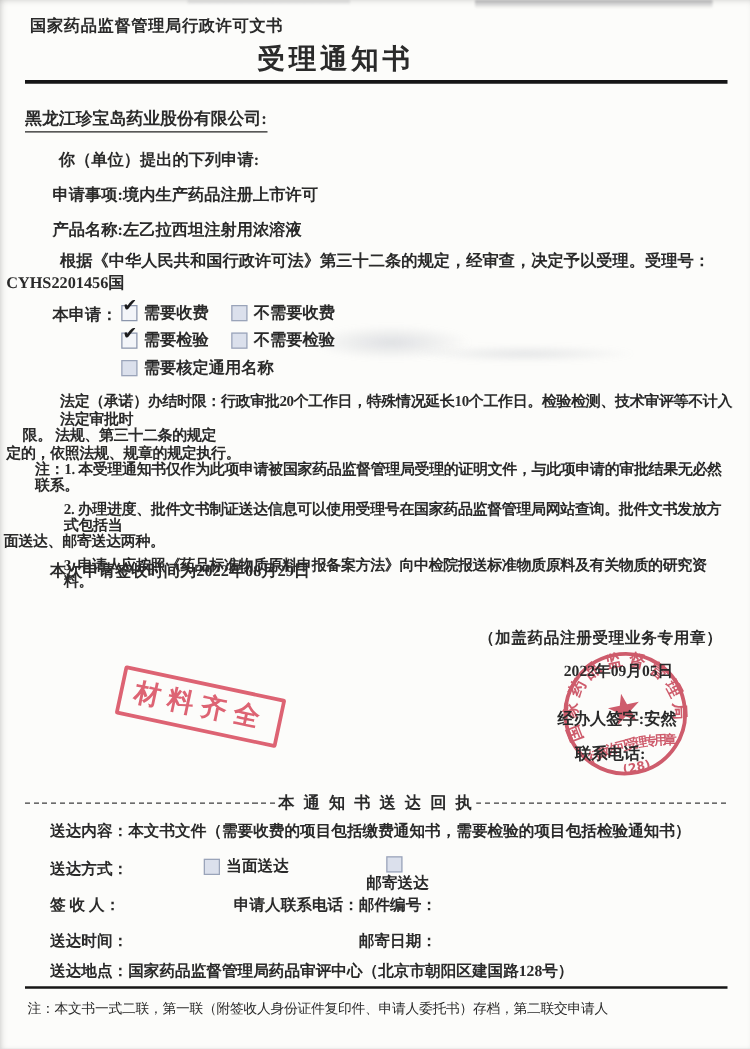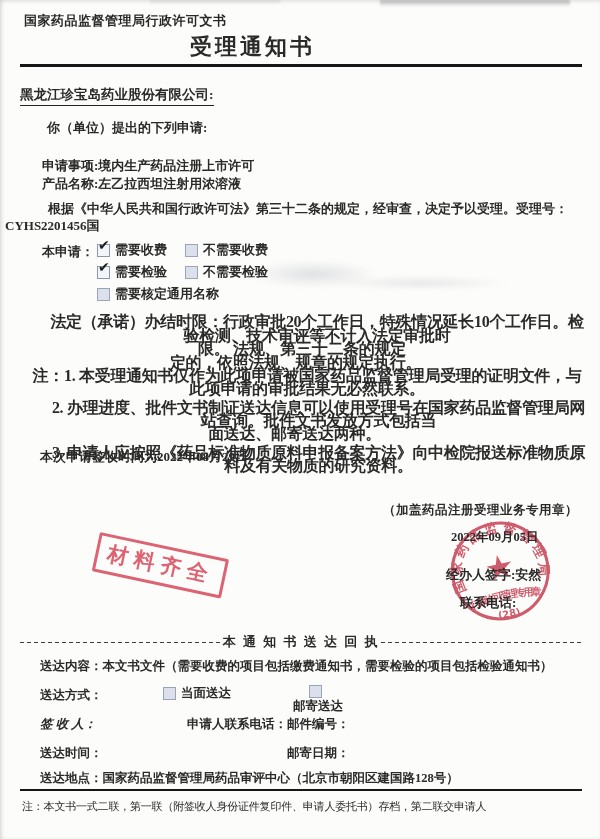--- a/index.html
+++ b/index.html
@@ -6,42 +6,42 @@
   .page{
     position:relative;width:600px;height:839px;margin:0 auto;
     background:#fcfcfa;overflow:hidden;
     font-family:"Liberation Serif","DejaVu Serif",serif;
     color:#2a2a2a;
     box-shadow:inset 3px 0 5px -2px rgba(0,0,0,.16), inset 0 3px 5px -2px rgba(0,0,0,.10);
   }
   .abs{position:absolute;}
   
   .doc-class{left:24px;top:12px;font-size:13px;font-weight:700;letter-spacing:.5px;}
-  .title{left:0;top:32px;width:505px;text-align:center;font-size:22px;font-weight:700;letter-spacing:3px;}
+  .title{left:16px;top:32px;width:505px;text-align:center;font-size:22px;font-weight:700;letter-spacing:3px;}
   .rule{left:20px;width:562px;height:3px;background:#161616;}
   .rule1{top:64px;}
   .rule2{top:789px;height:2px;}
   .company{left:20px;top:86px;font-size:13.5px;font-weight:700;border-bottom:1.5px solid #222;padding-bottom:1px;}
   
   .t{font-size:13px;font-weight:600;}
   .intro{left:47px;top:119px;}
   .field{left:42px;}
-  .f1{top:147px;margin-top:10px;}
+  .f1{top:147px;}
   .f2{top:175px;}
   .decision{left:20px;top:201px;width:568px;font-size:13px;font-weight:600;line-height:15px;}
   .decision .l1{margin-left:28px;}
   .decision .l2{margin-left:-15px;margin-top:2px;font-family:"Liberation Serif","DejaVu Serif",serif;}
   .apply-label{left:42px;top:243px;font-size:13px;font-weight:700;}
   .cb-rows{left:97px;top:241px;}
   .cb-row{height:22px;white-space:nowrap;}
   .cb{display:inline-flex;align-items:center;margin-right:14px;font-size:13px;font-weight:600;cursor:default;}
   .cb .box{width:11px;height:11px;border:1px solid #9aa4b9;background:#dbe0ec;position:relative;margin-right:5px;flex:none;}
   .cb.checked .box{background:#f3f5f9;border-color:#8c96ac;}
   .cb.checked .box::after{content:"\2714";position:absolute;top:-7px;left:0;font-size:14px;line-height:14px;color:#1d1d1d;font-weight:700;font-family:"DejaVu Sans",sans-serif;}
-  .para{left:20px;width:566px;font-size:16px;font-weight:600;letter-spacing:-.3px;line-height:13.5px;text-align:center;}
+  .para{left:20px;width:566px;font-size:12px;font-weight:600;letter-spacing:-.3px;line-height:13.5px;}
   .timelimit{top:315px;}
   .timelimit .l1{margin-left:28px;}
   .timelimit .l2{margin-left:-2px;}
   .timelimit .l3{margin-left:-15px;}
   .notes{top:369px;line-height:13px;}
   .notes .n1{margin-left:8px;}
   .notes .n2{margin-left:31px;margin-top:6px;}
   .notes .n3{margin-left:-17px;}
   .notes .n4{margin-left:31px;margin-top:6px;}
   .signtime{left:40px;top:448px;font-size:13px;font-weight:600;}
@@ -61,21 +61,21 @@
   .divider{left:20px;top:633px;width:562px;display:flex;align-items:center;}
   .divider .dash{flex:1;height:1px;background:repeating-linear-gradient(90deg,#3d3d3d 0 4px,transparent 4px 7px);}
   .divider .dtitle{font-size:13px;font-weight:700;padding:0 2px;letter-spacing:2px;}
   .r-label{font-size:12.5px;font-weight:700;}
   .r-val{font-size:12.5px;font-weight:600;}
   .row-content{left:40px;top:656px;width:545px;}
   .row-method-label{left:40px;top:687px;}
   .opt1{left:163px;top:685px;}
   .opt2{left:293px;top:685px;flex-direction:column;}
   .cb.small{font-size:12.5px;font-weight:700;}
-  .row-signer{left:40px;top:716px;font-style:italic;}
+  .row-signer{left:40px;top:716px;}
   .lbl-appphone{left:147px;top:716px;margin-left:40px;}
   .lbl-mailno{left:287px;top:716px;}
   .row-time{left:40px;top:745px;}
   .lbl-maildate{left:287px;top:745px;}
   .row-addr{left:40px;top:768px;width:545px;}
   .footer-note{left:22px;top:799px;font-size:11px;font-weight:400;letter-spacing:-.2px;}
   
   .smudge-top{left:380px;top:0;width:190px;height:7px;background:linear-gradient(to bottom,rgba(85,85,92,.4),transparent);filter:blur(1px);}
   .smudge-top2{left:150px;top:0;width:130px;height:4px;background:linear-gradient(to bottom,rgba(85,85,92,.18),transparent);filter:blur(1px);}
   .bleed1{left:248px;top:260px;width:130px;height:28px;background:radial-gradient(ellipse at center,rgba(150,155,168,.28),transparent 70%);filter:blur(2px);}

